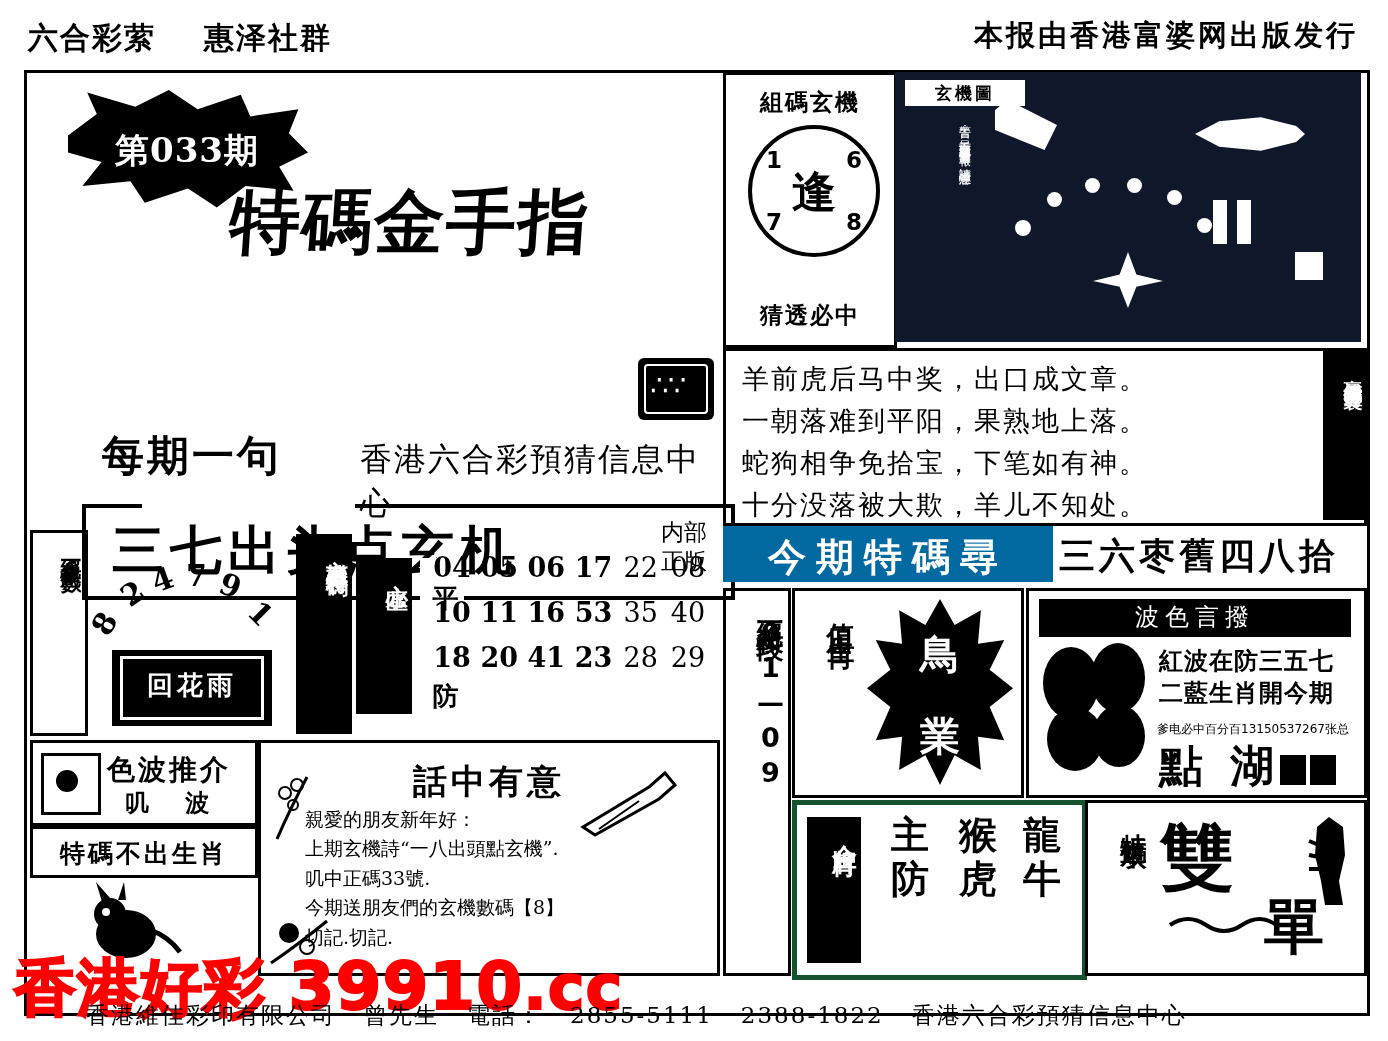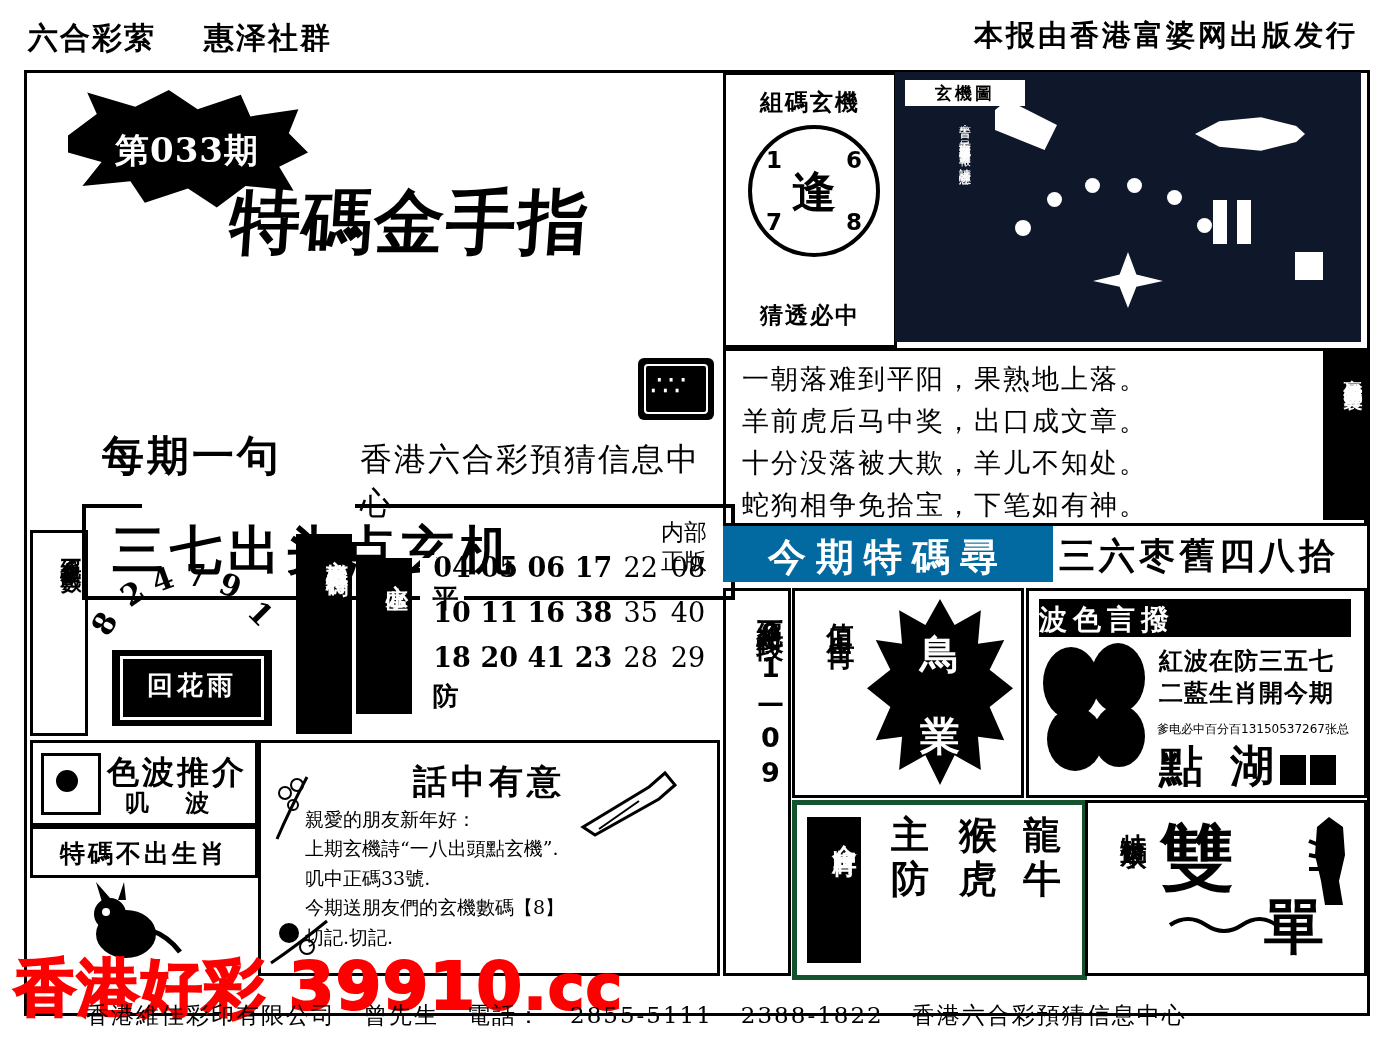--- a/index.html
+++ b/index.html
@@ -189,21 +189,21 @@
   .duty{position:absolute;left:792px;top:588px;width:226px;height:204px;border:3px solid #000;}
   .duty .v{position:absolute;left:8px;top:10px;width:56px;text-align:center;font-size:28px;font-weight:bold;writing-mode:vertical-rl;text-orientation:upright;letter-spacing:6px;}
   .starburst{position:absolute;left:72px;top:8px;width:146px;height:186px;background:#000;
     clip-path:polygon(50% 0%,60% 14%,78% 6%,76% 24%,94% 22%,84% 38%,100% 48%,84% 58%,94% 76%,76% 74%,78% 92%,60% 84%,50% 100%,40% 84%,22% 92%,24% 74%,6% 76%,16% 58%,0% 48%,16% 38%,6% 22%,24% 24%,22% 6%,40% 14%);
   }
   .starburst b{position:absolute;left:0;width:146px;text-align:center;color:#fff;font-size:40px;font-family:"DejaVu Serif","Liberation Serif",serif;}
 
   
   .wave{position:absolute;left:1026px;top:588px;width:335px;height:204px;border:3px solid #000;}
   .wave-top{position:absolute;left:10px;top:8px;width:312px;height:38px;background:#000;}
-  .wave-top span{position:absolute;left:0;top:2px;width:100%;text-align:left;color:#fff;font-size:28px;font-weight:bold;letter-spacing:6px;}
+  .wave-top span{position:absolute;left:0;top:2px;width:100%;text-align:center;color:#fff;font-size:24px;font-weight:normal;letter-spacing:6px;}
   .egg{position:absolute;background:#000;border-radius:50%;}
   .wave-lines{position:absolute;left:130px;top:54px;width:198px;font-size:24px;font-weight:bold;line-height:1.35;letter-spacing:1px;font-family:"DejaVu Serif","Liberation Serif",serif;}
   .wave-small{position:absolute;left:128px;top:130px;font-size:12px;letter-spacing:0px;}
   .wave-bottom{position:absolute;left:130px;top:146px;font-size:44px;font-weight:bold;letter-spacing:6px;font-family:"DejaVu Serif","Liberation Serif",serif;text-align:right;}
   .wave-bottom .blk{display:inline-block;width:26px;height:30px;background:#000;vertical-align:-4px;}
 
   
   .zodiac{position:absolute;left:792px;top:800px;width:285px;height:170px;border:5px solid #14532d;}
   .zd-gold{position:absolute;left:10px;top:12px;width:54px;height:146px;background:#000;}
   .zd-gold span{position:absolute;left:0;top:8px;width:54px;text-align:center;color:#fff;font-size:25px;font-weight:bold;writing-mode:vertical-rl;text-orientation:upright;letter-spacing:4px;}
@@ -213,21 +213,21 @@
   .single .lbl{position:absolute;left:8px;top:10px;width:56px;text-align:center;font-size:26px;font-weight:bold;writing-mode:vertical-rl;text-orientation:upright;letter-spacing:4px;}
   .single .big{position:absolute;left:72px;top:6px;font-size:74px;font-weight:bold;font-family:"DejaVu Serif","Liberation Serif",serif;}
   .single .big2{position:absolute;left:176px;top:84px;font-size:60px;font-weight:bold;font-family:"DejaVu Serif","Liberation Serif",serif;}
   .tiger{position:absolute;right:4px;top:8px;width:62px;height:100px;}
   .orn{position:absolute;left:80px;top:110px;width:110px;height:24px;}
 
   
   .colorwave{position:absolute;left:30px;top:740px;width:222px;height:80px;border:3px solid #000;}
   .cw-sq{position:absolute;left:8px;top:10px;width:54px;height:56px;border:3px solid #000;}
   .cw-moon{position:absolute;left:12px;top:14px;width:22px;height:22px;border-radius:50%;background:#000;}
-  .cw-t{position:absolute;left:74px;top:8px;font-size:32px;font-weight:bold;letter-spacing:3px;}
+  .cw-t{position:absolute;left:74px;top:8px;font-size:28px;font-weight:bold;letter-spacing:3px;}
   .cw-b{position:absolute;left:92px;top:44px;font-size:24px;font-weight:bold;letter-spacing:14px;}
 
   .nozodiac{position:absolute;left:30px;top:826px;width:222px;height:46px;border:3px solid #000;}
   .nozodiac span{position:absolute;left:0;top:8px;width:100%;text-align:center;font-size:25px;font-weight:bold;letter-spacing:3px;}
 
   .rabbit{position:absolute;left:80px;top:880px;width:110px;height:90px;}
 
   
   .letter{position:absolute;left:258px;top:740px;width:456px;height:230px;border:3px solid #000;}
   .letter .h{position:absolute;left:0;top:16px;width:100%;text-align:center;font-size:34px;font-weight:bold;letter-spacing:4px;font-family:"DejaVu Serif","Liberation Serif",serif;}
@@ -307,24 +307,24 @@
     <div class="dp-dot" style="left:272px;top:118px;width:15px;height:15px;"></div>
     <div class="dp-dot" style="left:302px;top:146px;width:15px;height:15px;"></div>
     <div class="dp-fish"></div>
     <div class="dp-sq" style="left:100px;top:28px;width:62px;height:50px;clip-path:polygon(0% 20%,20% 0%,100% 50%,80% 100%,0% 60%);"></div>
     <div class="dp-candle" style="left:318px;top:128px;width:14px;height:44px;"></div>
     <div class="dp-candle" style="left:342px;top:128px;width:14px;height:44px;"></div>
     <div class="dp-sq" style="left:400px;top:180px;width:28px;height:28px;"></div>
   </div>
 
   <div class="poem">
+    <div class="line">羊前虎后马中奖，出口成文章。</div>
     <div class="line">一朝落难到平阳，果熟地上落。</div>
-    <div class="line">羊前虎后马中奖，出口成文章。</div>
+    <div class="line">蛇狗相争免拾宝，下笔如有神。</div>
     <div class="line">十分没落被大欺，羊儿不知处。</div>
-    <div class="line">蛇狗相争免拾宝，下笔如有神。</div>
     <div class="poem-tab">
         <span>贏錢錦囊</span>
       </div>
   </div>
 
   <div class="banner">
     <div class="blk">
         <span>今期特碼尋</span>
       </div>
     <div class="txt">三六枣舊四八拾</div>
@@ -367,21 +367,21 @@
       <div class="cell">05</div>
       <div class="cell">06</div>
       <div class="cell">17</div>
       <div class="cell lite">22</div>
       <div class="cell lite">08</div>
     </div>
     <div class="row">
       <div class="cell">10</div>
       <div class="cell">11</div>
       <div class="cell">16</div>
-      <div class="cell">38</div>
+      <div class="cell">53</div>
       <div class="cell lite">35</div>
       <div class="cell lite">40</div>
     </div>
     <div class="row">
       <div class="cell">18</div>
       <div class="cell">20</div>
       <div class="cell">41</div>
       <div class="cell">23</div>
       <div class="cell lite">28</div>
       <div class="cell lite">29</div>

